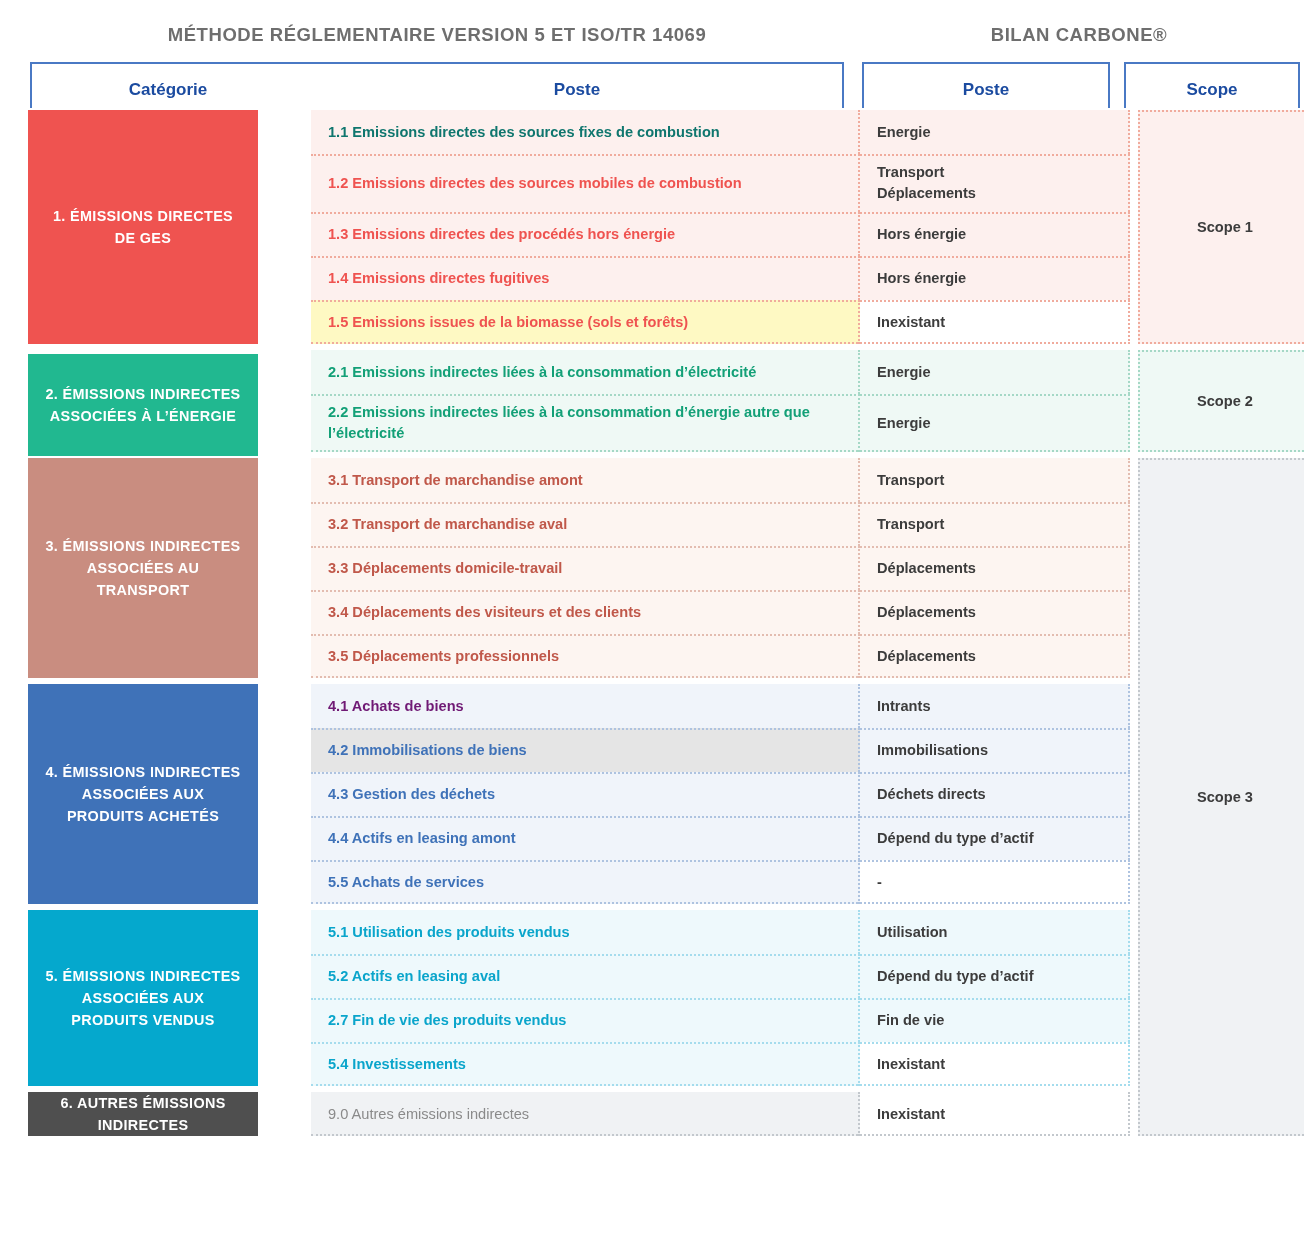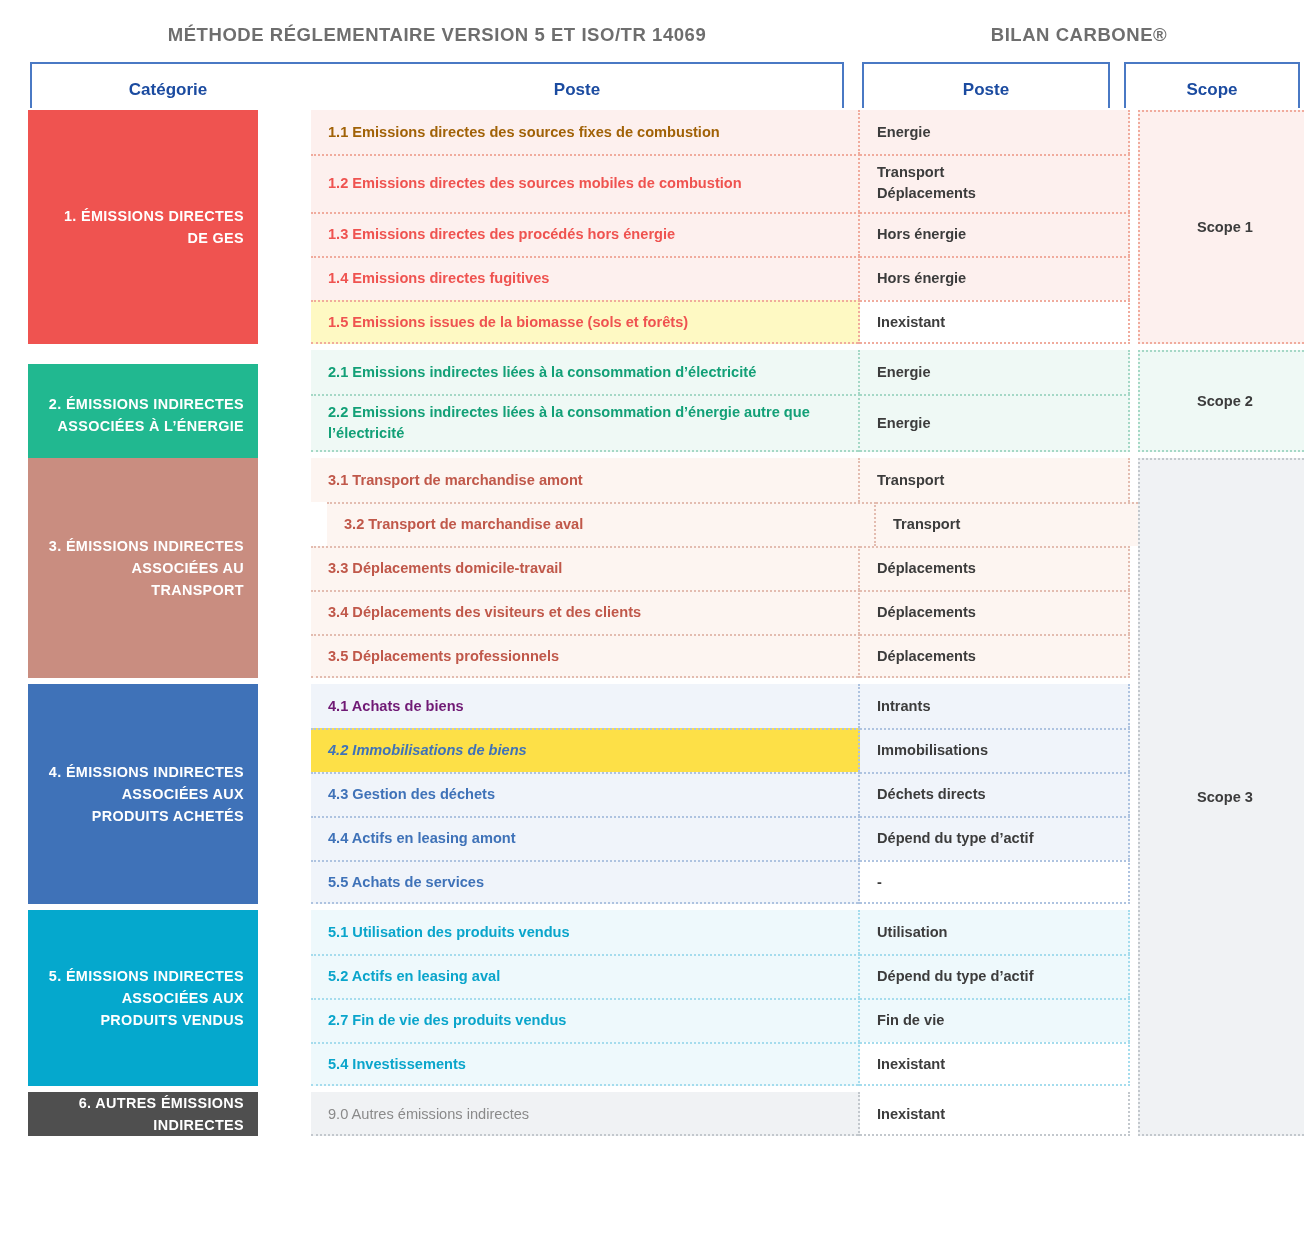--- a/index.html
+++ b/index.html
@@ -64,21 +64,21 @@
     display:flex;
     align-items:center;
     justify-content:center;
     box-sizing:border-box;
     padding:6px 14px;
     color:#ffffff;
     font-size:14.4px;
     font-weight:bold;
     line-height:1.55;
     letter-spacing:0.35px;
-    text-align:right;
+    text-align:center;
     text-transform:uppercase;
   }
 
   
   .rows{position:relative;margin-left:311px;width:993px;}
 
   .row{
     position:relative;
     display:flex;
     align-items:stretch;
@@ -161,21 +161,21 @@
   <div class="col-head" id="head-categorie">Catégorie</div>
   <div class="col-head" id="head-poste-1">Poste</div>
   <div class="col-head" id="head-poste-2">Poste</div>
   <div class="col-head" id="head-scope">Scope</div>
 
   <div class="body" id="table-body">
       <div class="sec" style="--dot: #f0ab9d; height: 240px;">
         <div class="cat" style="background: rgb(239, 83, 80); height: 234px; top: 0px;">1. ÉMISSIONS DIRECTES DE GES</div>
         <div class="rows">
           <div class="row" style="height: 44px;">
-            <div class="cell-poste1" style="background: rgb(253, 240, 238); color: #a16207;">1.1 Emissions directes des sources fixes de combustion</div>
+            <div class="cell-poste1" style="background: rgb(253, 240, 238); color: #0f766e;">1.1 Emissions directes des sources fixes de combustion</div>
             <div class="cell-poste2" style="background: rgb(253, 240, 238);">Energie</div>
           </div>
           <div class="row" style="height: 58px;">
             <div class="cell-poste1" style="background: rgb(253, 240, 238); color: rgb(239, 83, 80);">1.2 Emissions directes des sources mobiles de combustion</div>
             <div class="cell-poste2" style="background: rgb(253, 240, 238);">Transport
 Déplacements</div>
           </div>
           <div class="row" style="height: 44px;">
             <div class="cell-poste1" style="background: rgb(253, 240, 238); color: rgb(239, 83, 80);">1.3 Emissions directes des procédés hors énergie</div>
             <div class="cell-poste2" style="background: rgb(253, 240, 238);">Hors énergie</div>
@@ -184,40 +184,40 @@
             <div class="cell-poste1" style="background: rgb(253, 240, 238); color: rgb(239, 83, 80);">1.4 Emissions directes fugitives</div>
             <div class="cell-poste2" style="background: rgb(253, 240, 238);">Hors énergie</div>
           </div>
           <div class="row" style="height: 44px;">
             <div class="cell-poste1" style="background: #fef9c3; color: rgb(239, 83, 80);">1.5 Emissions issues de la biomasse (sols et forêts)</div>
             <div class="cell-poste2" style="background: rgb(255, 255, 255);">Inexistant</div>
           </div>
         </div>
       </div>
       <div class="sec" style="--dot: #a5d8c6; height: 108px;">
-        <div class="cat" style="background: rgb(33, 184, 144); height: 102px; top: 14px;">2. ÉMISSIONS INDIRECTES ASSOCIÉES À L’ÉNERGIE</div>
+        <div class="cat" style="background: rgb(33, 184, 144); height: 102px; top: 4px;">2. ÉMISSIONS INDIRECTES ASSOCIÉES À L’ÉNERGIE</div>
         <div class="rows">
           <div class="row" style="height: 44px;">
             <div class="cell-poste1" style="background: rgb(239, 249, 245); color: rgb(19, 160, 119);">2.1 Emissions indirectes liées à la consommation d’électricité</div>
             <div class="cell-poste2" style="background: rgb(239, 249, 245);">Energie</div>
           </div>
           <div class="row" style="height: 58px;">
             <div class="cell-poste1" style="background: rgb(239, 249, 245); color: rgb(19, 160, 119);">2.2 Emissions indirectes liées à la consommation d’énergie autre que l’électricité</div>
             <div class="cell-poste2" style="background: rgb(239, 249, 245);">Energie</div>
           </div>
         </div>
       </div>
       <div class="sec" style="--dot: #e3bcb0; height: 226px;">
         <div class="cat" style="background: rgb(201, 141, 128); height: 220px; top: 0px;">3. ÉMISSIONS INDIRECTES ASSOCIÉES AU TRANSPORT</div>
         <div class="rows">
           <div class="row" style="height: 44px;">
             <div class="cell-poste1" style="background: rgb(253, 245, 241); color: rgb(192, 88, 74);">3.1 Transport de marchandise amont</div>
             <div class="cell-poste2" style="background: rgb(253, 245, 241);">Transport</div>
           </div>
-          <div class="row" style="height: 44px; margin-left: 16px;">
+          <div class="row" style="height: 44px;">
             <div class="cell-poste1" style="background: rgb(253, 245, 241); color: rgb(192, 88, 74);">3.2 Transport de marchandise aval</div>
             <div class="cell-poste2" style="background: rgb(253, 245, 241);">Transport</div>
           </div>
           <div class="row" style="height: 44px;">
             <div class="cell-poste1" style="background: rgb(253, 245, 241); color: rgb(192, 88, 74);">3.3 Déplacements domicile-travail</div>
             <div class="cell-poste2" style="background: rgb(253, 245, 241);">Déplacements</div>
           </div>
           <div class="row" style="height: 44px;">
             <div class="cell-poste1" style="background: rgb(253, 245, 241); color: rgb(192, 88, 74);">3.4 Déplacements des visiteurs et des clients</div>
             <div class="cell-poste2" style="background: rgb(253, 245, 241);">Déplacements</div>
@@ -229,21 +229,21 @@
         </div>
       </div>
       <div class="sec" style="--dot: #aec3e0; height: 226px;">
         <div class="cat" style="background: rgb(63, 114, 184); height: 220px; top: 0px;">4. ÉMISSIONS INDIRECTES ASSOCIÉES AUX PRODUITS ACHETÉS</div>
         <div class="rows">
           <div class="row" style="height: 44px;">
             <div class="cell-poste1" style="background: rgb(240, 244, 250); color: #701a75;">4.1 Achats de biens</div>
             <div class="cell-poste2" style="background: rgb(240, 244, 250);">Intrants</div>
           </div>
           <div class="row" style="height: 44px;">
-            <div class="cell-poste1" style="background: #fde047; color: rgb(63, 114, 184); font-style: italic;">4.2 Immobilisations de biens</div>
+            <div class="cell-poste1" style="background: #e5e5e5; color: rgb(63, 114, 184);">4.2 Immobilisations de biens</div>
             <div class="cell-poste2" style="background: rgb(240, 244, 250);">Immobilisations</div>
           </div>
           <div class="row" style="height: 44px;">
             <div class="cell-poste1" style="background: rgb(240, 244, 250); color: rgb(63, 114, 184);">4.3 Gestion des déchets</div>
             <div class="cell-poste2" style="background: rgb(240, 244, 250);">Déchets directs</div>
           </div>
           <div class="row" style="height: 44px;">
             <div class="cell-poste1" style="background: rgb(240, 244, 250); color: rgb(63, 114, 184);">4.4 Actifs en leasing amont</div>
             <div class="cell-poste2" style="background: rgb(240, 244, 250);">Dépend du type d’actif</div>
           </div>

